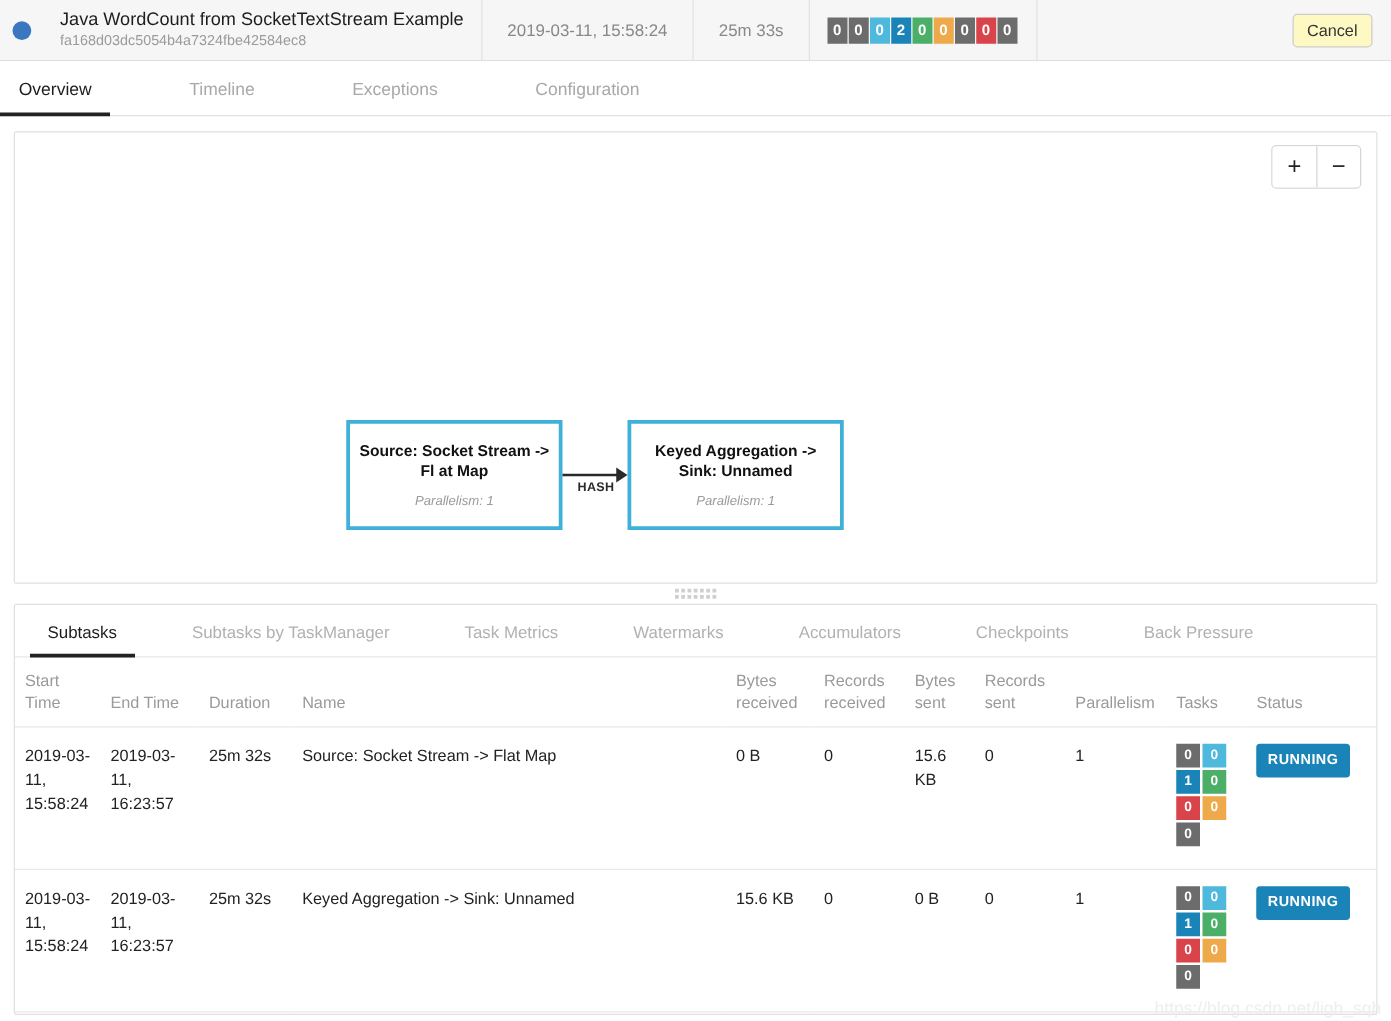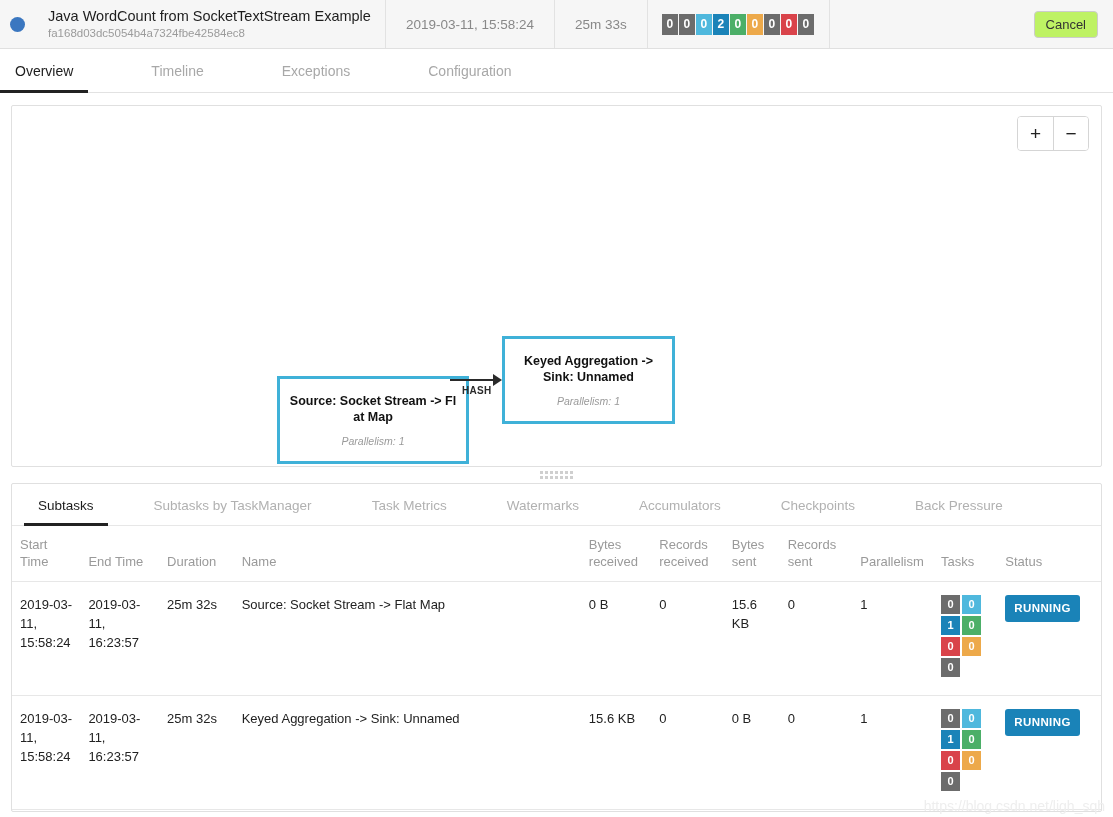--- a/index.html
+++ b/index.html
@@ -56,21 +56,21 @@
     white-space: nowrap;
   }
   .jh-cell.badges { padding: 0 14px; }
   .jh-spacer { flex: 1 1 auto; }
   .jh-cancel-cell {
     display: flex;
     align-items: center;
     padding: 0 15px 0 10px;
   }
   .btn-cancel {
-    background: #bef264;
+    background: #fef9c3;
     border: 1px solid #cccccc;
     border-radius: 4px;
     font-size: 13px;
     color: #333333;
     padding: 5px 11px;
     font-family: "Liberation Sans", sans-serif;
     cursor: pointer;
   }
   .badge-strip { display: flex; }
   .badge-strip .bx {
@@ -341,21 +341,21 @@
     <div class="main-tab">Exceptions</div>
     <div class="main-tab">Configuration</div>
   </div>
 
 <div class="graph-panel">
   <div class="zoom-controls">
     <div class="zoom-btn">+</div>
     <div class="zoom-btn">−</div>
   </div>
   <div class="graph-canvas">
-    <div class="node" style="left: 265px; top: 230px; width: 192px; height: 88px; border-color: rgb(63, 177, 216); margin-top: 40px;">
+    <div class="node" style="left: 265px; top: 230px; width: 173px; height: 88px; border-color: rgb(63, 177, 216);">
       <div class="node-title">Source: Socket Stream -&gt; Fl at Map</div>
       <div class="node-sub">Parallelism: 1</div>
     </div>
     <div class="node" style="left: 490px; top: 230px; width: 173px; height: 88px; border-color: rgb(63, 177, 216);">
       <div class="node-title">Keyed Aggregation -&gt; Sink: Unnamed</div>
       <div class="node-sub">Parallelism: 1</div>
     </div>
     <div class="edge-line" style="left:438px; top:273px; width:44px;"></div>
     <div class="edge-arrow" style="left:481px; top:268px;"></div>
     <div class="edge-label" style="left:450px; top:279px;">HASH</div>

